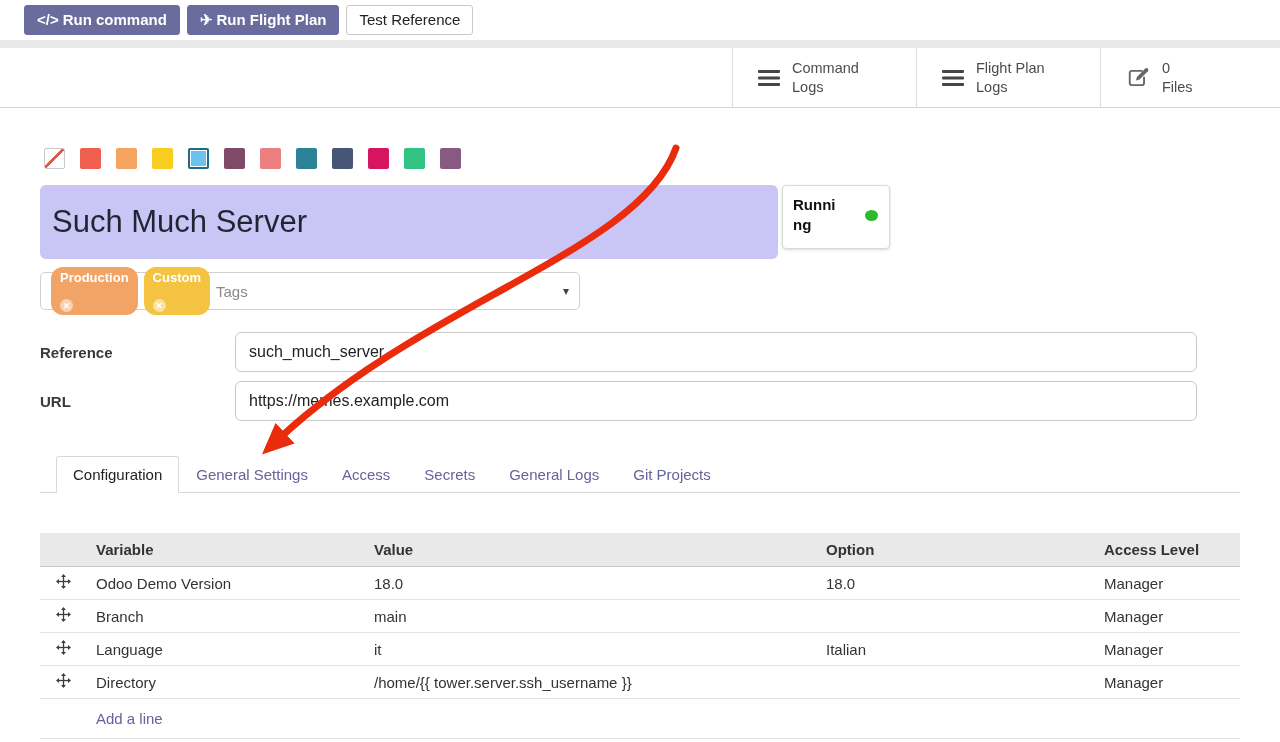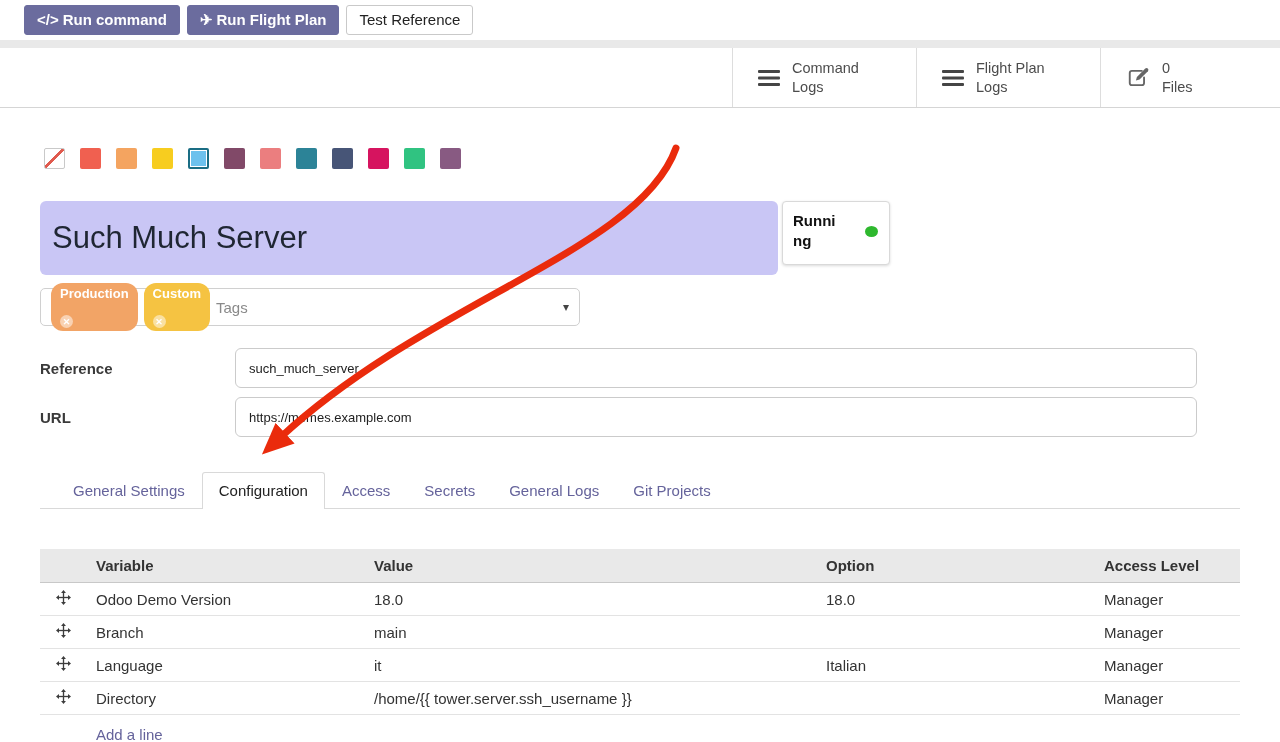--- a/index.html
+++ b/index.html
@@ -26,39 +26,39 @@
   .content { padding: 0 40px; position: relative; }
 
   
   .swatch-row { margin-top: 40px; margin-left: 4px; display: flex; gap: 15px; }
   .swatch { width: 21px; height: 21px; border-radius: 2px; cursor: pointer; }
   .swatch-none { background: #fff; border: 1px solid #c9c9c9;
     background-image: linear-gradient(135deg, transparent 44%, #e05a4e 44%, #e05a4e 55%, transparent 55%); }
   .swatch.selected { border: 2px solid #1a6d84; box-shadow: inset 0 0 0 1px #fff; }
 
   
-  .title-row { margin-top: 32px; display: flex; gap: 4px; align-items: flex-start; }
+  .title-row { margin-top: 16px; display: flex; gap: 4px; align-items: flex-start; }
   .title-box { width: 738px; height: 74px; background: var(--title_bg, #c9c6f5); border-radius: 6px; display: flex; align-items: center; padding: 0 12px; cursor: text; }
   .title-text { font-size: 31px; color: #1f2633; }
   .status-card { width: 108px; height: 64px; background: #fff; border: 1px solid #d9d9d9; border-radius: 4px; box-shadow: 0 1px 3px rgba(0,0,0,.15); position: relative; padding: 9px 10px; }
   .status-text { font-size: 15px; font-weight: 700; color: #111; width: 48px; word-break: break-all; line-height: 1.3; }
   .status-dot { position: absolute; right: 11px; top: 24px; width: 13px; height: 11px; border-radius: 50%; background: var(--status_green, #2eb82e); }
 
   
   .tags-box { margin-top: 13px; width: 540px; height: 38px; border: 1px solid #d0d0d0; border-radius: 5px; display: flex; align-items: center; gap: 6px; padding: 0 10px; cursor: text; }
   .tag-pill { display: inline-flex; align-items: flex-start; gap: 14px; color: #fff; font-size: 13px; font-weight: 700; padding: 3px 9px; border-radius: 12px; flex-direction: column; }
   .tag-x { display: inline-flex; align-items: center; justify-content: center; width: 13px; height: 13px; border-radius: 50%; background: rgba(255,255,255,.5); color: #fff; font-size: 9px; font-weight: 700; cursor: pointer; }
   .tags-placeholder { color: #8a8a8a; font-size: 15px; }
   .tags-caret { margin-left: auto; color: #444; font-size: 12px; cursor: pointer; }
 
   
   .fields { margin-top: 22px; }
   .field-row { display: flex; align-items: center; margin-bottom: 9px; }
   .field-label { width: 195px; font-size: 15px; font-weight: 700; color: #3a3a3a; }
-  .field-input { width: 962px; height: 40px; border: 1px solid #cbcbcb; border-radius: 6px; padding: 12px 13px; font-size: 13px; color: #222; font-family: inherit; background: #fff; }
+  .field-input { width: 962px; height: 40px; border: 1px solid #cbcbcb; border-radius: 6px; padding: 12px 13px; font-size: 16px; color: #222; font-family: inherit; background: #fff; }
 
   
   .tabs { margin-top: 35px; display: flex; border-bottom: 1px solid #d9d9d9; padding-left: 16px; }
   .tab { font-size: 15px; color: var(--link, #65639b); padding: 9px 16px; cursor: pointer; border: 1px solid transparent; border-bottom: none; }
   .tab.active { background: #fff; color: #222; border-color: #d9d9d9; border-radius: 3px 3px 0 0; margin-bottom: -1px; padding-bottom: 10px; font-weight: 500; }
 
   
   .table-wrap { margin-top: 40px; }
   table { width: 1200px; border-collapse: collapse; table-layout: fixed; }
   col.c-handle { width: 46px; } col.c-var { width: 278px; } col.c-val { width: 452px; } col.c-opt { width: 278px; }
@@ -176,22 +176,22 @@
         <div class="field-label">Reference</div>
         <input class="field-input" type="text" value="such_much_server" style="">
       </div>
       <div class="field-row">
         <div class="field-label">URL</div>
         <input class="field-input" type="text" value="https://memes.example.com" style="">
       </div>
     </div>
 
     <div class="tabs">
+      <div class="tab active">Configuration</div>
       <div class="tab">General Settings</div>
-      <div class="tab active">Configuration</div>
       <div class="tab">Access</div>
       <div class="tab">Secrets</div>
       <div class="tab">General Logs</div>
       <div class="tab">Git Projects</div>
     </div>
 
     <div class="table-wrap">
       <table>
         <colgroup>
             <col class="c-handle">

